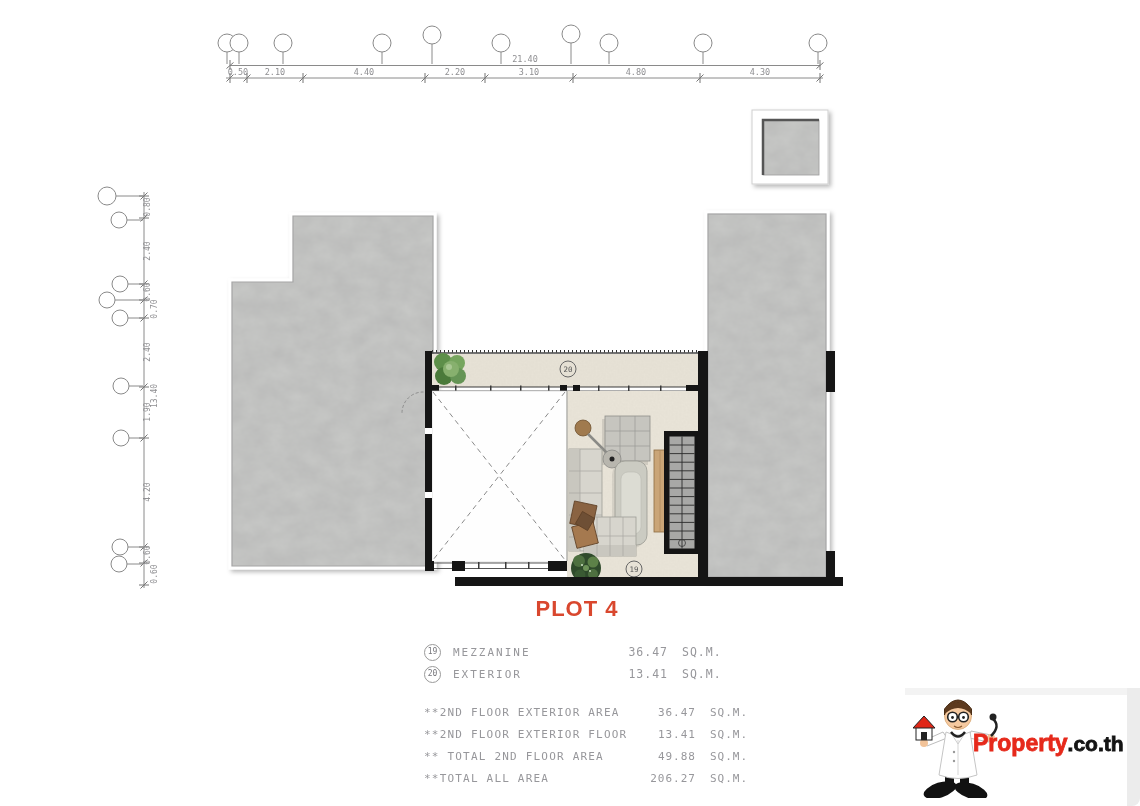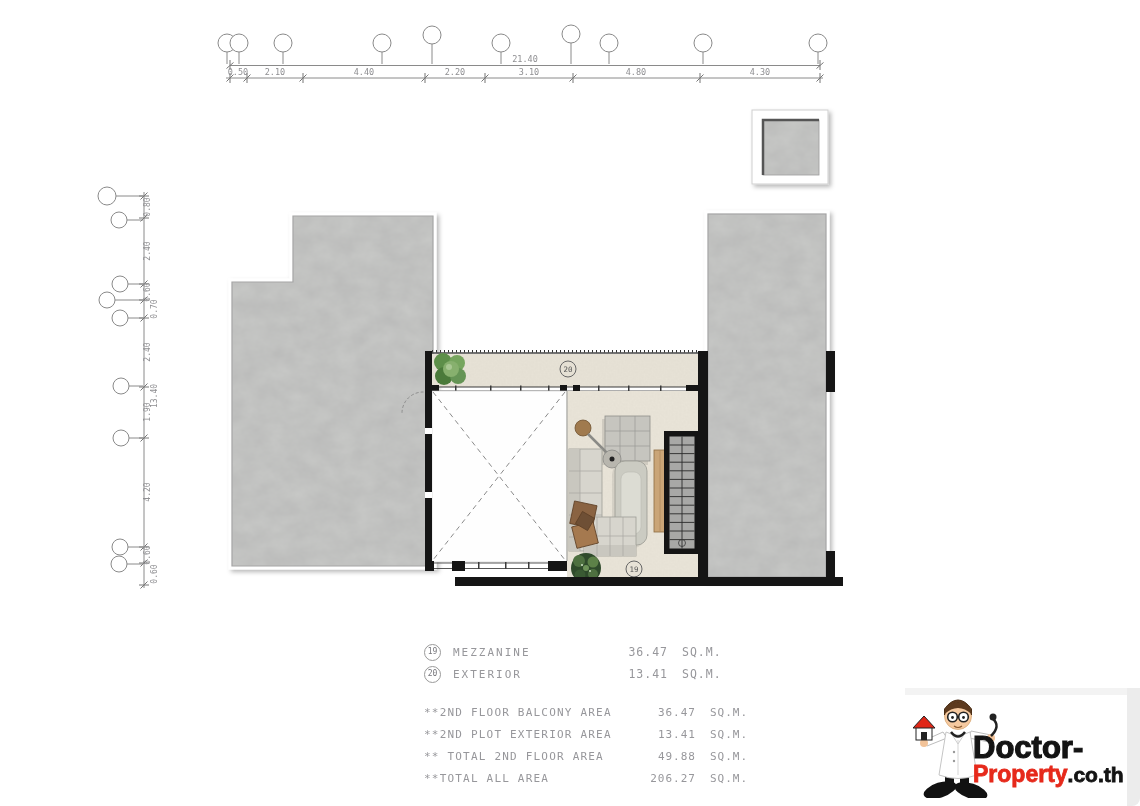--- a/index.html
+++ b/index.html
@@ -329,44 +329,45 @@
       <rect x="425" y="351" width="7" height="220"></rect>
       <rect x="425" y="428" width="7" height="6" fill="#ffffff"></rect>
       <rect x="425" y="492" width="7" height="6" fill="#ffffff"></rect>
       <rect x="698" y="351" width="10" height="235"></rect>
       <rect x="455" y="577" width="388" height="9"></rect>
       <rect x="826" y="351" width="9" height="41"></rect>
       <rect x="826" y="551" width="9" height="35"></rect>
     </g>
   </svg>
 
+  <div class="plot-title">PLOT 4</div>
 
   <div class="legend arch">
     <div class="legend-row">
       <span class="tag-bubble">19</span>
       <span class="legend-label">MEZZANINE</span>
       <span class="legend-value">36.47</span>
       <span class="legend-unit">SQ.M.</span>
     </div>
     <div class="legend-row">
       <span class="tag-bubble">20</span>
       <span class="legend-label">EXTERIOR</span>
       <span class="legend-value">13.41</span>
       <span class="legend-unit">SQ.M.</span>
     </div>
   </div>
 
   <div class="summary arch">
     <div class="summary-row">
-      <span class="summary-label">**2ND FLOOR BALCONY AREA</span>
+      <span class="summary-label">**2ND FLOOR EXTERIOR AREA</span>
       <span class="summary-value">36.47</span>
       <span class="summary-unit">SQ.M.</span>
     </div>
     <div class="summary-row">
-      <span class="summary-label">**2ND PLOT EXTERIOR AREA</span>
+      <span class="summary-label">**2ND FLOOR EXTERIOR FLOOR</span>
       <span class="summary-value">13.41</span>
       <span class="summary-unit">SQ.M.</span>
     </div>
     <div class="summary-row">
       <span class="summary-label">** TOTAL 2ND  FLOOR AREA</span>
       <span class="summary-value">49.88</span>
       <span class="summary-unit">SQ.M.</span>
     </div>
     <div class="summary-row">
       <span class="summary-label">**TOTAL ALL AREA</span>
@@ -406,20 +407,19 @@
       <path d="M31.5,19 Q32,8 45,6.5 Q58,8 58.5,19 L58.5,13 Q52,4 45,4 Q38,4 31.5,13 Z" fill="#5d3a1e" stroke="#4a2d15"></path>
       <path d="M31.5,18 Q38,12 45,12 Q52,12 58.5,18 Q57,7 45,6.5 Q33,7 31.5,18 Z" fill="#5d3a1e"></path>
       <circle cx="39.5" cy="21" r="4.8" fill="#ffffff" stroke="#222" stroke-width="1.6"></circle>
       <circle cx="50.5" cy="21" r="4.8" fill="#ffffff" stroke="#222" stroke-width="1.6"></circle>
       <line x1="44.3" y1="21" x2="45.7" y2="21" stroke="#222" stroke-width="1.4"></line>
       <circle cx="39.5" cy="21.5" r="1.4" fill="#222"></circle>
       <circle cx="50.5" cy="21.5" r="1.4" fill="#222"></circle>
       <path d="M41,30 Q45,33 49,30" stroke="#8a5a30" stroke-width="1.2" fill="none"></path>
     </svg>
     <div class="logo-text">
-      <div class="logo-line1">Doctor-</div>
       <div class="logo-line2">
         <span class="logo-red">Property</span><span class="logo-black">.co.th</span>
       </div>
     </div>
   </div>
 
 </div>
 
 </body></html>

